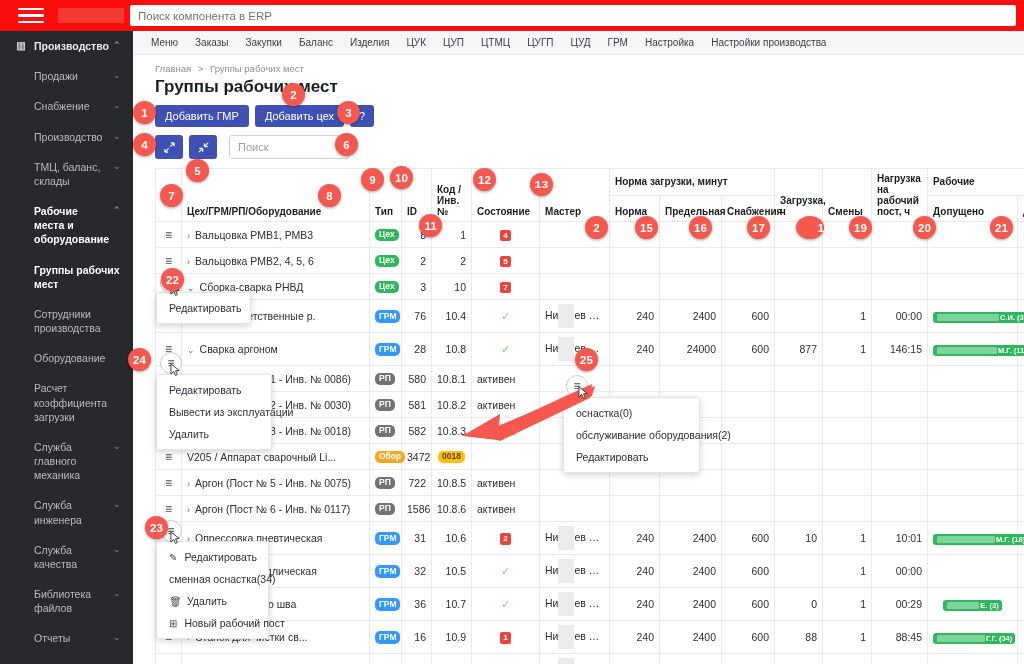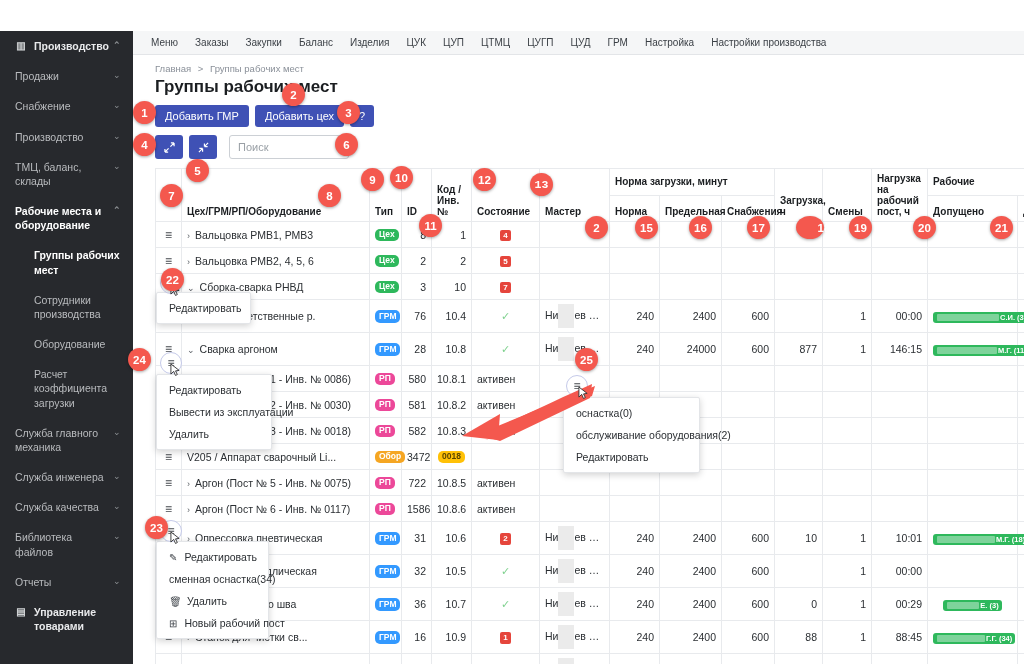--- a/index.html
+++ b/index.html
@@ -41,21 +41,21 @@
     font-size: 10.5px; color: #b9bbbe; cursor: pointer; line-height: 1.35;
     position: relative; min-height: 26px;
   }
   .side-item.top { color: #e9eaec; font-weight: bold; }
   .side-item.active { color: #ffffff; font-weight: bold; }
   .side-item .sicon { width: 14px; flex: 0 0 14px; margin-right: 6px; font-size: 10px; color: #d0d2d4; text-align: center; line-height: 1.35; }
   .side-item .slabel { flex: 1 1 auto; }
   .side-item .chev { flex: 0 0 10px; font-size: 9px; color: #8d9094; margin-left: 4px; }
   .side-sub { padding-left: 34px; font-size: 10.5px; }
   .side-sub.sel { color: #ffffff; font-weight: bold; }
-  .side-item.nested { padding-left: 15px; }
+  .side-item.nested { padding-left: 34px; }
 
   
   .main { position: absolute; top: 31px; left: 133px; width: 891px; height: 633px; background: #fff; }
   .navstrip {
     height: 24px; background: #f5f6f7; border-bottom: 1px solid #e3e5e8;
     display: flex; align-items: center; padding-left: 18px; gap: 17px;
   }
   .navstrip .nav-item { font-size: 10px; color: #3a3f45; cursor: pointer; white-space: nowrap; }
 
   .content { padding: 8px 0 0 22px; }
@@ -97,21 +97,21 @@
   .tw { white-space: nowrap; overflow: hidden; text-overflow: ellipsis; }
   .caret { color: #5a5f65; font-size: 9px; margin-right: 5px; }
   .indent1 { padding-left: 8px; }
   .indent2 { padding-left: 22px; }
   .indent3 { padding-left: 36px; }
 
   .tag { display: inline-block; border-radius: 5px; color: #fff; font-size: 8.5px;
          font-weight: bold; padding: 1.5px 4px; line-height: 1.1; vertical-align: middle; }
   .tag.cex { background: #2eb85c; }
   .tag.grm { background: #3399ff; }
-  .tag.rp  { background: #ec4899; }
+  .tag.rp  { background: #737373; }
   .tag.obor{ background: #f5a623; color: #fff; }
   .tag.code{ background: #ffc107; color: #5a4500; font-weight: bold; font-size: 8.5px; }
 
   .sbadge { display: inline-block; background: #e5453c; color: #fff; font-size: 8px;
             font-weight: bold; border-radius: 2px; padding: 1px 3px; line-height: 1.15; min-width: 10px; text-align: center; }
   .check { color: #7fd18e; font-size: 11px; }
 
   .wchip { display: inline-block; background: #2eb85c; color: #fff; border-radius: 3px;
            font-size: 7.5px; font-weight: bold; padding: 1px 3px; line-height: 1.2; white-space: nowrap; }
   .wchip .redact { display: inline-block; background: #7ed39b; height: 7px; border-radius: 1px;
@@ -151,20 +151,29 @@
 
   .scroll-strip {
     position: absolute; left: 133px; top: 55px; width: 6px; height: 609px; background: #6e7175;
   }
 </style>
 </head>
 <body>
 
 <div id="app">
 
+  <div class="topbar">
+    <div class="burger">
+      <span></span>
+        <span></span>
+        <span></span>
+    </div>
+    <div class="brand-redact"></div>
+    <div class="global-search">Поиск компонента в ERP</div>
+  </div>
 
   <div class="sidebar">
 
     <div class="side-item top">
       <span class="sicon">▥</span>
       <span class="slabel">Производство</span>
       <span class="chev">⌃</span>
     </div>
 
     <div class="side-item nested">

